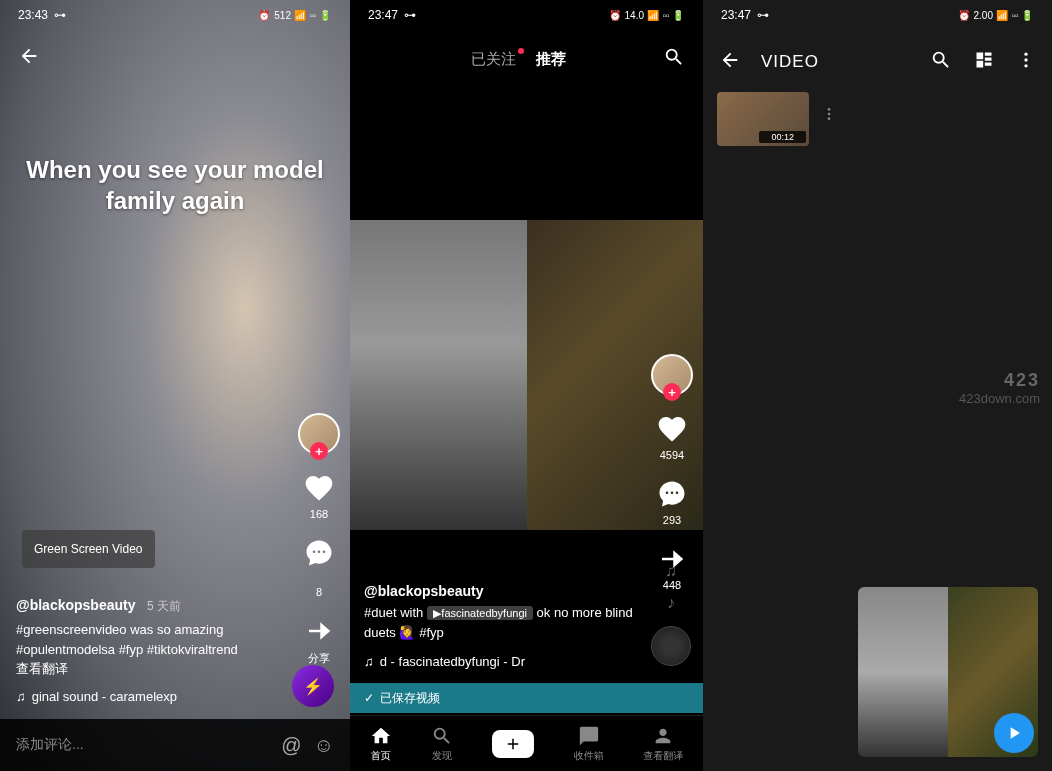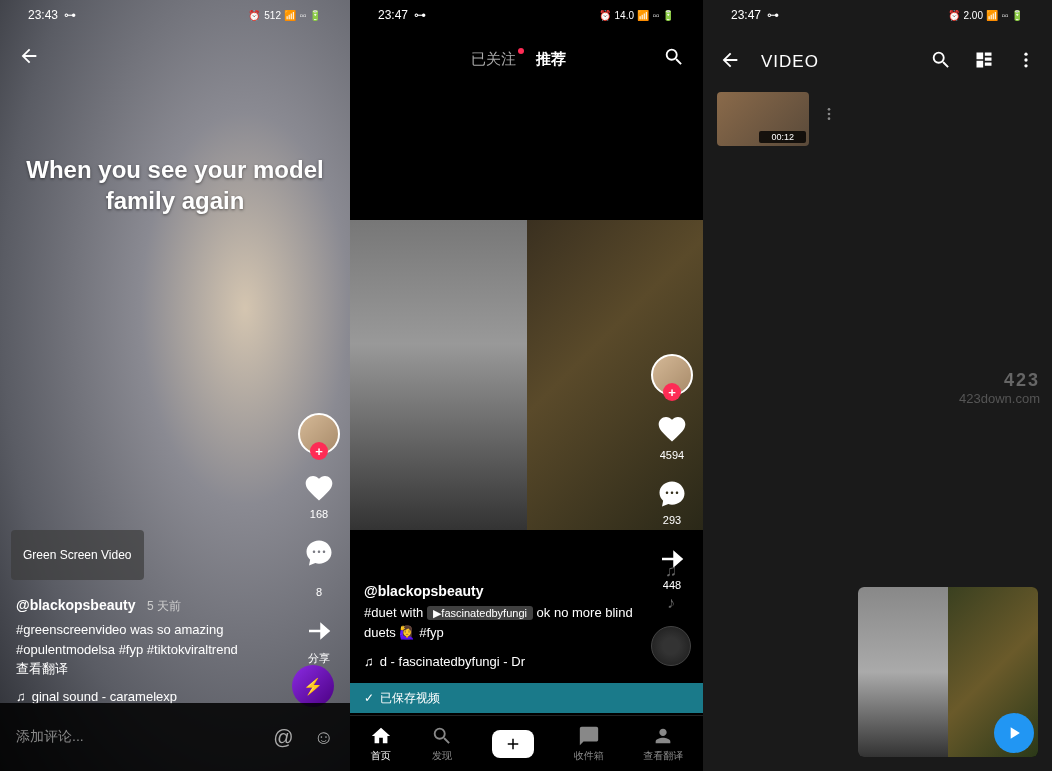--- a/index.html
+++ b/index.html
@@ -2,36 +2,36 @@
 <html><head>
   <meta charset="utf-8">
   <style>
     * { margin: 0; padding: 0; box-sizing: border-box; }
     body { background: #333; font-family: -apple-system, sans-serif; color: #fff; display: flex; width: 1052px; height: 771px; overflow: hidden; }
     .screen { position: relative; height: 771px; overflow: hidden; }
     .screen1 { width: 350px; background: linear-gradient(180deg, #8e8d93 0%, #6a6d75 40%, #4a4c52 100%); }
     .screen2 { width: 353px; background: #000; }
     .screen3 { width: 349px; background: #1a1a1a; }
 
-    .status-bar { position: absolute; top: 0; left: 0; right: 0; height: 30px; display: flex; justify-content: space-between; align-items: center; padding: 0 28px; font-size: 12px; font-weight: 500; z-index: 100; color: #fff; }
+    .status-bar { position: absolute; top: 0; left: 0; right: 0; height: 30px; display: flex; justify-content: space-between; align-items: center; padding: 0 18px; font-size: 12px; font-weight: 500; z-index: 100; color: #fff; }
     .status-left { display: flex; align-items: center; gap: 6px; }
     .status-right { display: flex; align-items: center; gap: 3px; font-size: 10px; }
 
     
     .s1-back { position: absolute; top: 45px; left: 18px; z-index: 50; }
     .s1-back svg { width: 22px; height: 22px; }
     .s1-bg { position: absolute; inset: 0; background: radial-gradient(ellipse at 70% 40%, #d4c5b0 0%, #8a8a92 30%, #5a5c64 70%, #2a2c32 100%); }
     .s1-overlay-text { position: absolute; top: 110px; left: 0; right: 0; text-align: center; font-size: 24px; font-weight: 600; text-shadow: 0 1px 3px rgba(0,0,0,0.5); line-height: 1.3; padding: 0 20px; margin-top: 44px; }
-    .s1-tag { position: absolute; top: 530px; left: 11px; background: rgba(60,60,60,0.7); padding: 18px 12px; border-radius: 4px; font-size: 12px; }
+    .s1-tag { position: absolute; top: 530px; left: 22px; background: rgba(60,60,60,0.7); padding: 12px 12px; border-radius: 4px; font-size: 12px; }
     .s1-info { position: absolute; bottom: 65px; left: 16px; right: 60px; font-size: 13px; line-height: 1.5; }
     .s1-username { font-weight: 600; font-size: 14px; }
     .s1-time { color: #ccc; margin-left: 8px; font-size: 12px; }
     .s1-desc { margin-top: 4px; }
     .s1-music { margin-top: 8px; display: flex; align-items: center; gap: 6px; }
-    .s1-comment-bar { position: absolute; bottom: 0; left: 0; right: 0; height: 68px; background: rgba(0,0,0,0.85); display: flex; align-items: center; padding: 0 16px; gap: 20px; }
+    .s1-comment-bar { position: absolute; bottom: 0; left: 0; right: 0; height: 52px; background: rgba(0,0,0,0.85); display: flex; align-items: center; padding: 0 16px; gap: 12px; }
     .s1-comment-input { flex: 1; color: #888; font-size: 14px; }
     .side-actions { position: absolute; right: 10px; bottom: 65px; display: flex; flex-direction: column; align-items: center; gap: 16px; }
     .side-actions.s1-side { bottom: 105px; }
     .side-item { display: flex; flex-direction: column; align-items: center; gap: 3px; }
     .side-count { font-size: 11px; text-align: center; }
     .avatar { width: 42px; height: 42px; border-radius: 50%; background: linear-gradient(135deg, #d4b896, #a88b6a); border: 2px solid #fff; position: relative; }
     .avatar-plus { position: absolute; bottom: -7px; left: 50%; transform: translateX(-50%); width: 18px; height: 18px; background: #fe2c55; border-radius: 50%; display: flex; align-items: center; justify-content: center; font-size: 13px; font-weight: bold; }
     .action-icon { width: 34px; height: 34px; display: flex; align-items: center; justify-content: center; }
     .s1-fab { position: absolute; bottom: 64px; right: 16px; width: 42px; height: 42px; border-radius: 50%; background: linear-gradient(135deg, #8a2be2, #4b0082); display: flex; align-items: center; justify-content: center; }
 

